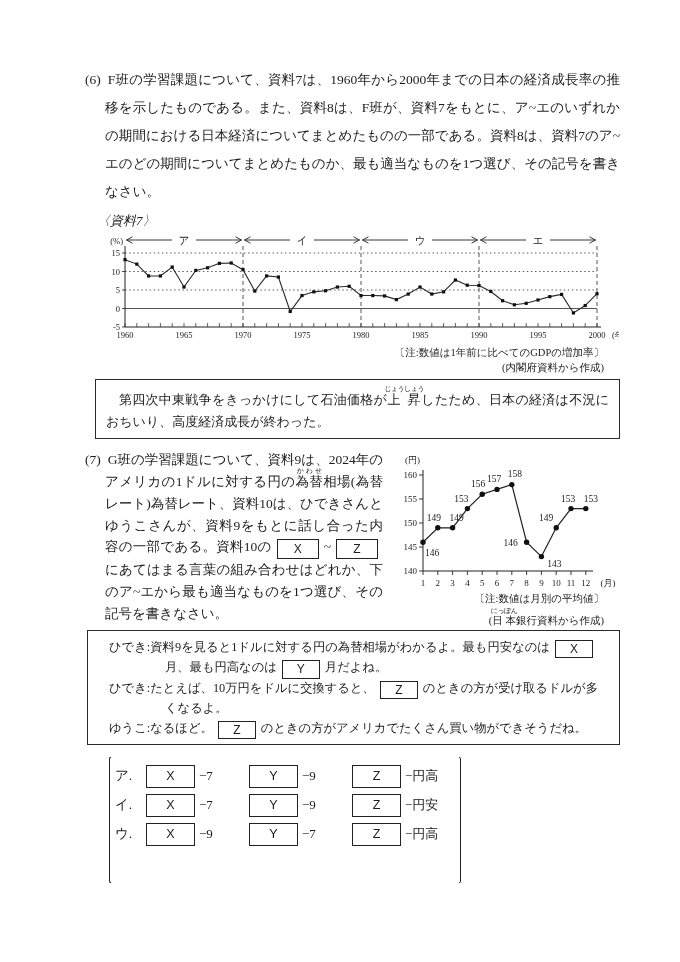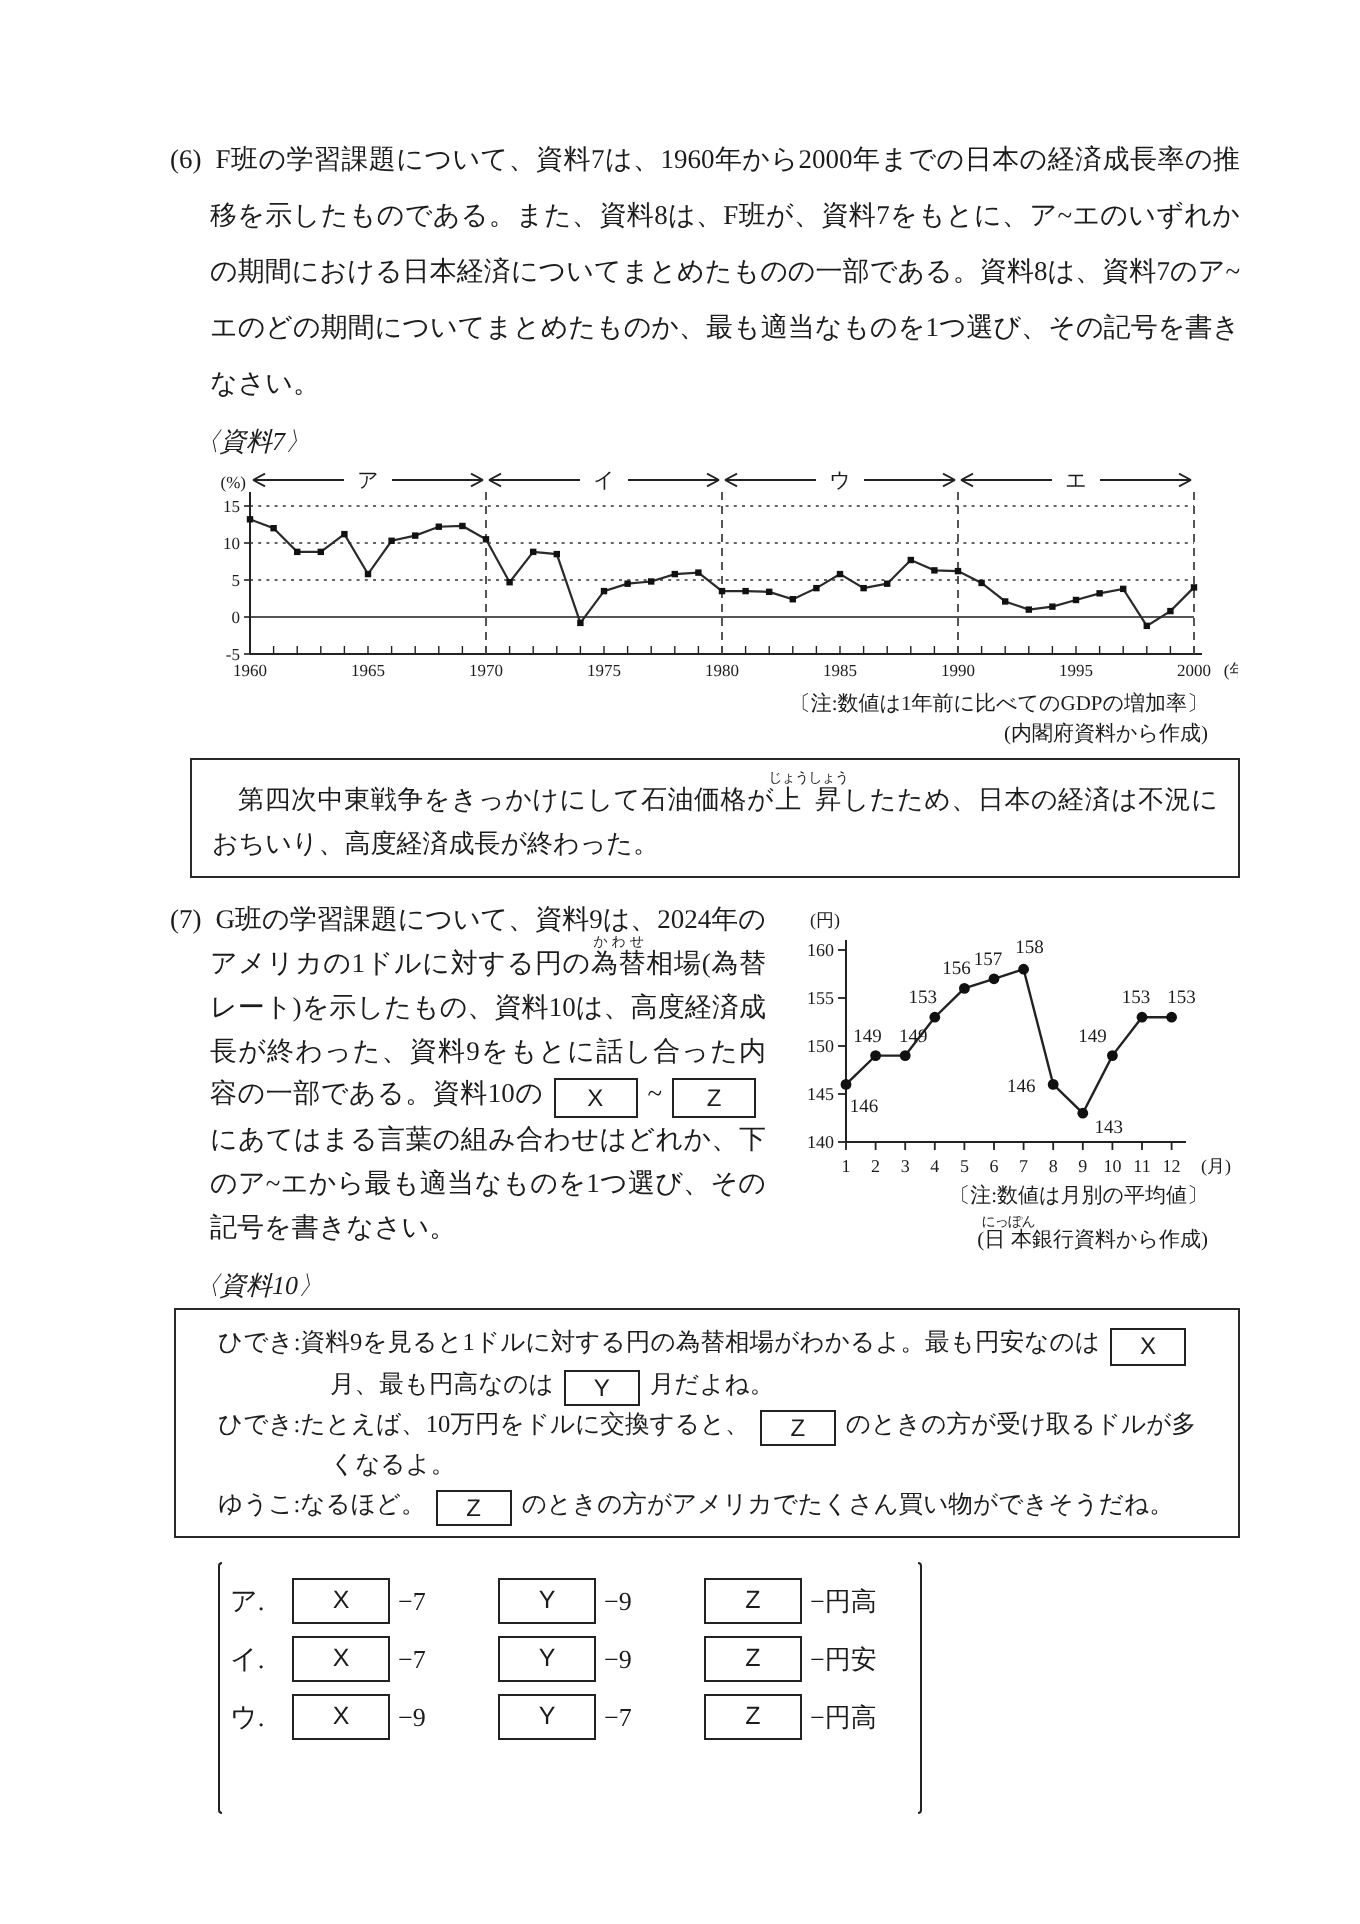--- a/index.html
+++ b/index.html
@@ -203,21 +203,21 @@
     <div class="note">〔注:数値は1年前に比べてのGDPの増加率〕</div>
     <div class="note">(内閣府資料から作成)</div>
 
     <div class="srcbox">
       <p class="indent1"><span>第四次中東戦争をきっかけにして石油価格が</span><ruby><span>上昇</span><rt>じょうしょう</rt></ruby><span>したため、日本の経済は不況におちいり、高度経済成長が終わった。</span></p>
     </div>
   </section>
 
   <section class="q7row">
     <div class="q7left">
-      <p class="para hang"><span class="qnum">(7)</span><span>G班の学習課題について、資料9は、2024年のアメリカの1ドルに対する円の</span><ruby><span>為替</span><rt>かわせ</rt></ruby><span>相場(為替レート)を示したもの、資料10は、高度経済成長が終わった、資料9をもとに話し合った内容の一部である。資料10の</span><span class="ibox">X</span><span>~</span><span class="ibox">Z</span><span>にあてはまる言葉の組み合わせはどれか、下のア~エから最も適当なものを1つ選び、その記号を書きなさい。</span></p>
+      <p class="para hang"><span class="qnum">(7)</span><span>G班の学習課題について、資料9は、2024年のアメリカの1ドルに対する円の</span><ruby><span>為替</span><rt>かわせ</rt></ruby><span>相場(為替レート)為替レート、資料10は、ひできさんとゆうこさんが、資料9をもとに話し合った内容の一部である。資料10の</span><span class="ibox">X</span><span>~</span><span class="ibox">Z</span><span>にあてはまる言葉の組み合わせはどれか、下のア~エから最も適当なものを1つ選び、その記号を書きなさい。</span></p>
     </div>
     <div class="q7right">
       <svg id="chart9" width="235" height="142" viewBox="0 0 235 142">
           <line x1="34" y1="21" x2="34" y2="122" stroke="#222" stroke-width="1"></line>
           <line x1="30" y1="26" x2="34" y2="26" stroke="#222" stroke-width="0.9"></line>
           <text x="28" y="29" font-size="9" text-anchor="end" fill="#1c1c1c">160</text>
           <line x1="30" y1="50" x2="34" y2="50" stroke="#222" stroke-width="0.9"></line>
           <text x="28" y="53" font-size="9" text-anchor="end" fill="#1c1c1c">155</text>
           <line x1="30" y1="74" x2="34" y2="74" stroke="#222" stroke-width="0.9"></line>
           <text x="28" y="77" font-size="9" text-anchor="end" fill="#1c1c1c">150</text>
@@ -277,21 +277,20 @@
           <text x="157.20000000000002" y="71.8" font-size="9.5" text-anchor="middle" fill="#1c1c1c">149</text>
           <text x="179" y="52.6" font-size="9.5" text-anchor="middle" fill="#1c1c1c">153</text>
           <text x="201.8" y="52.6" font-size="9.5" text-anchor="middle" fill="#1c1c1c">153</text>
         </svg>
       <div class="note">〔注:数値は月別の平均値〕</div>
       <div class="note"><span>(</span><ruby><span>日本</span><rt>にっぽん</rt></ruby><span>銀行資料から作成)</span></div>
     </div>
   </section>
 
   <section>
-    <div class="src-label">〈資料10〉</div>
     <div class="box10">
       <p class="dline"><span>ひでき:</span><span>資料9を見ると1ドルに対する円の為替相場がわかるよ。最も円安なのは</span><span class="ibox">X</span><span>月、最も円高なのは</span><span class="ibox">Y</span><span>月だよね。</span></p>
       <p class="dline"><span>ひでき:</span><span>たとえば、10万円をドルに交換すると、</span><span class="ibox">Z</span><span>のときの方が受け取るドルが多くなるよ。</span></p>
       <p class="dline"><span>ゆうこ:</span><span>なるほど。</span><span class="ibox">Z</span><span>のときの方がアメリカでたくさん買い物ができそうだね。</span></p>
     </div>
   </section>
 
   <section class="options">
     <div class="bracket-l"></div>
     <div class="opt-rows">

